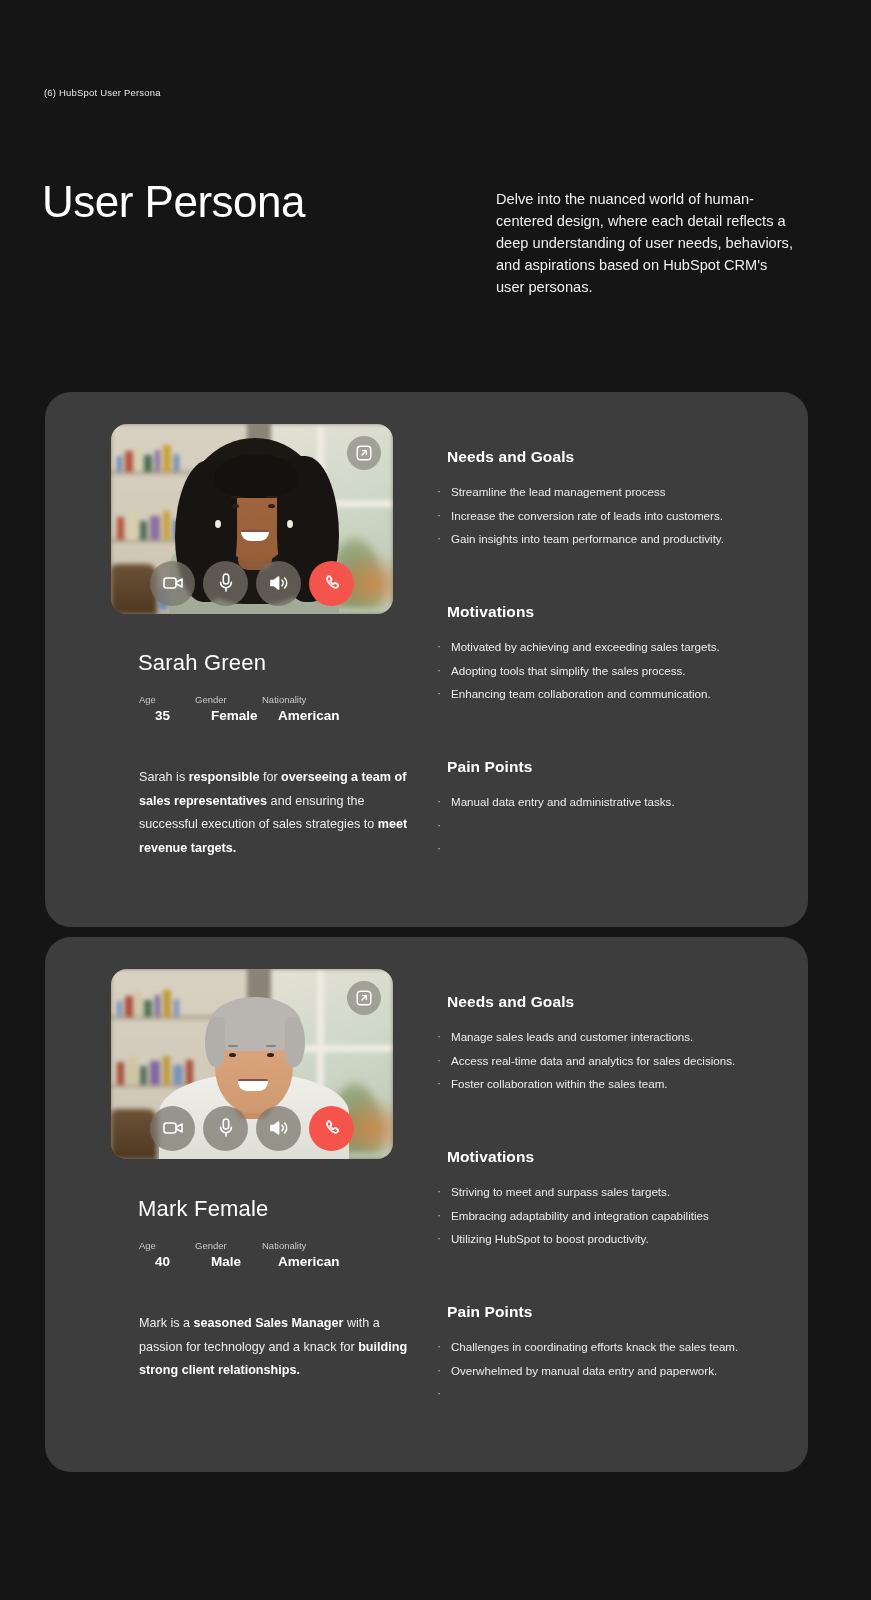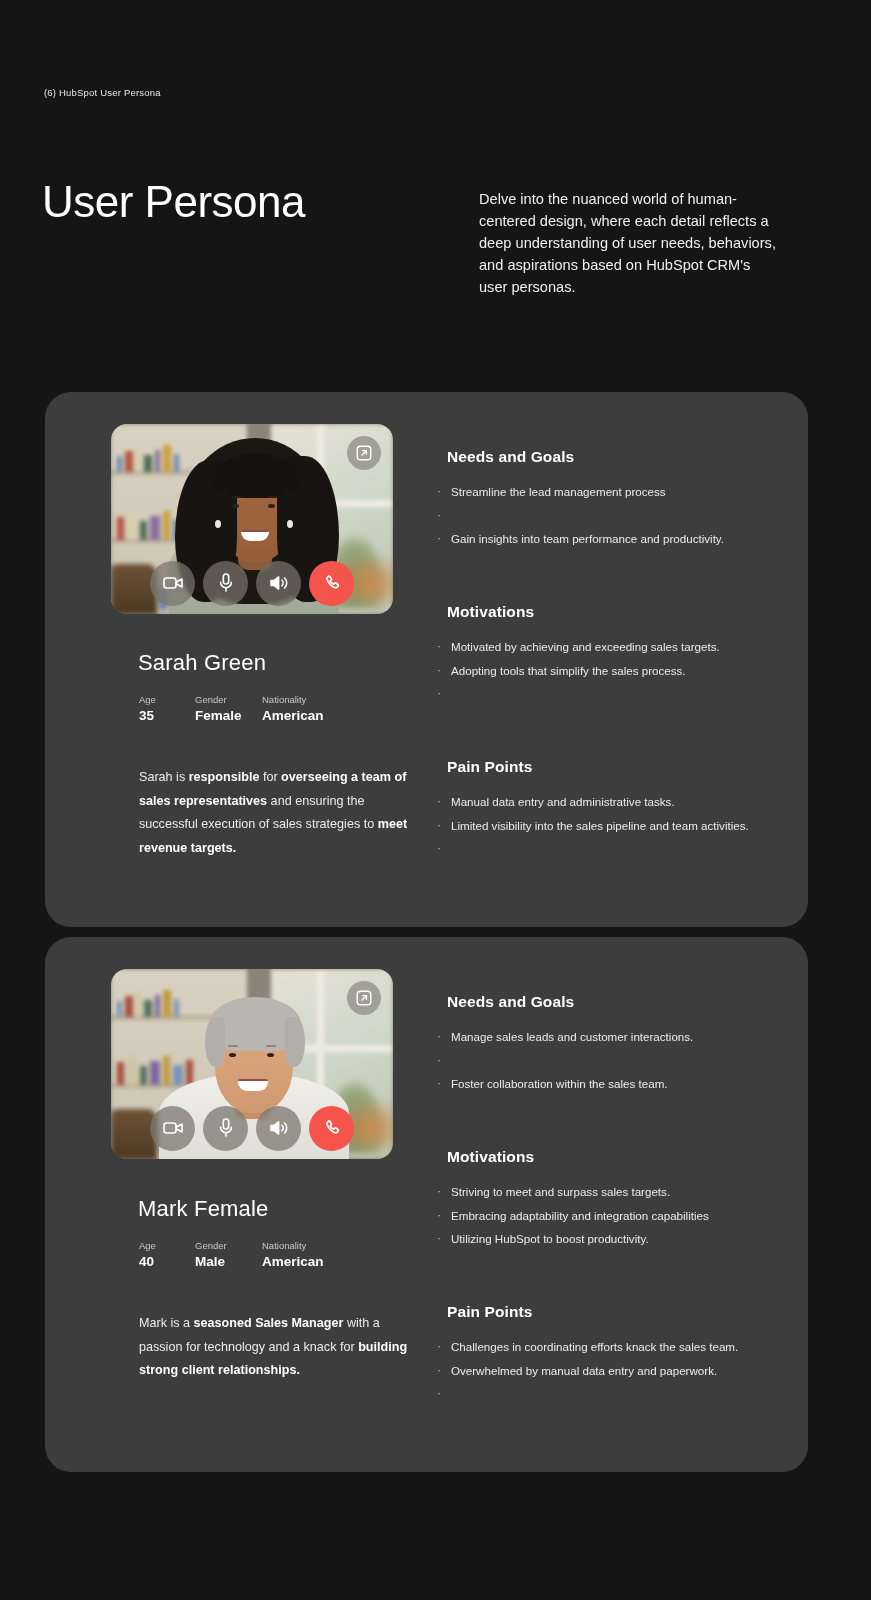--- a/index.html
+++ b/index.html
@@ -16,21 +16,21 @@
   .slide-tag {
     position:absolute; left:44px; top:87px;
     font-size:9.5px; letter-spacing:.2px; color:#e8e8e8; font-weight:400;
   }
   .title {
     position:absolute; left:42px; top:180px;
     font-size:44px; font-weight:300; letter-spacing:-0.5px; color:#fff;
     line-height:1;
   }
   .intro {
-    position:absolute; left:479px; top:188px; width:300px;
+    position:absolute; left:496px; top:188px; width:300px;
     font-size:14.6px; line-height:22px; color:#f0f0f0; font-weight:300;
   }
 
   
   .card {
     position:absolute; left:45px; width:763px;
     background:#3d3d3d; border-radius:26px;
   }
   #card-0 { top:392px; height:535px; }
   #card-1 { top:937px; height:535px; }
@@ -116,21 +116,21 @@
   }
 
   
   .pname {
     position:absolute; left:60px; font-size:22px; font-weight:300;
     color:#fff; letter-spacing:.2px; white-space:nowrap;
   }
   .demo { position:absolute; left:61px; display:flex; }
   .demo-col { display:flex; flex-direction:column; }
   .demo-label { font-size:9.5px; color:#c9c9c9; font-weight:400; margin-bottom:3px; }
-  .demo-value { font-size:13.5px; color:#fff; font-weight:700; }
+  .demo-value { font-size:13.5px; color:#fff; font-weight:700;margin-left:16px; }
   .bio {
     position:absolute; left:61px; width:278px;
     font-size:12.6px; line-height:23.5px; color:#ececec; font-weight:400;
   }
   .bio b { font-weight:700; color:#fff;text-align:right; }
 
   
   .sec-title {
     position:absolute; left:12px; font-size:15.5px; font-weight:700; color:#fff;
     letter-spacing:.1px;
@@ -261,49 +261,50 @@
   </div>
      <div class="card-right">
       <div class="sec-title" style="top:56px">Needs and Goals</div>
       <div class="bullets" style="top:88px">
             <div class="bullet">
          <span class="dot">·</span>
          <span>Streamline the lead management process</span>
        </div>
             <div class="bullet">
          <span class="dot">·</span>
+         <span>Increase the conversion rate of leads into customers.</span>
        </div>
             <div class="bullet">
          <span class="dot">·</span>
          <span>Gain insights into team performance and productivity.</span>
        </div>
           </div>
       <div class="sec-title" style="top:211px">Motivations</div>
       <div class="bullets" style="top:243px">
             <div class="bullet">
          <span class="dot">·</span>
          <span>Motivated by achieving and exceeding sales targets.</span>
        </div>
             <div class="bullet">
          <span class="dot">·</span>
          <span>Adopting tools that simplify the sales process.</span>
        </div>
             <div class="bullet">
          <span class="dot">·</span>
+         <span>Enhancing team collaboration and communication.</span>
        </div>
           </div>
       <div class="sec-title" style="top:366px">Pain Points</div>
       <div class="bullets" style="top:398px">
             <div class="bullet">
          <span class="dot">·</span>
          <span>Manual data entry and administrative tasks.</span>
        </div>
             <div class="bullet">
          <span class="dot">·</span>
-         <span>Limited visibility into the sales pipeline and team activities.</span>
        </div>
             <div class="bullet">
          <span class="dot">·</span>
        </div>
           </div>
         </div>
       </div>
       <div class="card" id="card-1">
         <div class="card-left">
     <div class="video">
@@ -407,20 +408,21 @@
   </div>
      <div class="card-right">
       <div class="sec-title" style="top:56px">Needs and Goals</div>
       <div class="bullets" style="top:88px">
             <div class="bullet">
          <span class="dot">·</span>
          <span>Manage sales leads and customer interactions.</span>
        </div>
             <div class="bullet">
          <span class="dot">·</span>
+         <span>Access real-time data and analytics for sales decisions.</span>
        </div>
             <div class="bullet">
          <span class="dot">·</span>
          <span>Foster collaboration within the sales team.</span>
        </div>
           </div>
       <div class="sec-title" style="top:211px">Motivations</div>
       <div class="bullets" style="top:243px">
             <div class="bullet">
          <span class="dot">·</span>

